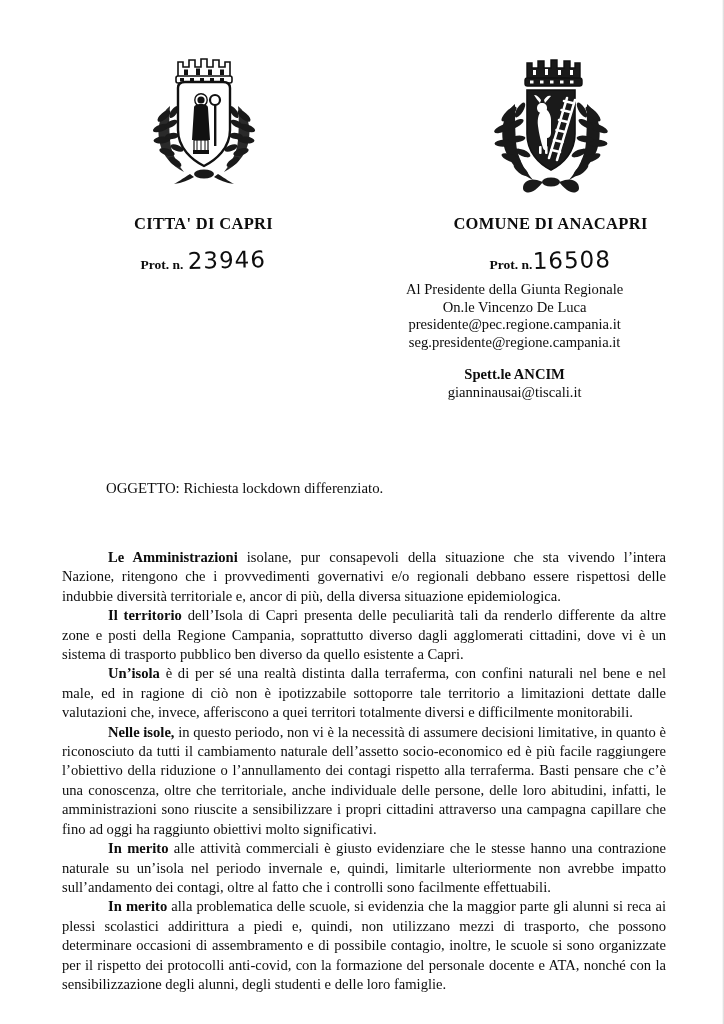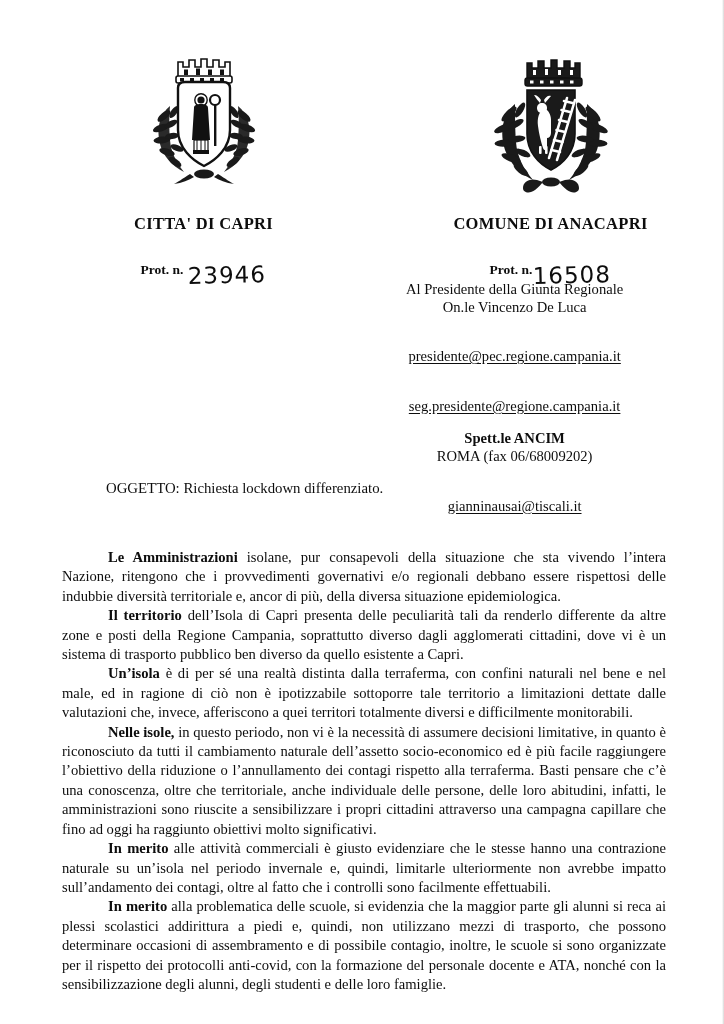--- a/index.html
+++ b/index.html
@@ -57,23 +57,23 @@
 
   .entity-name {
     font-weight: bold;
     font-size: 16.5px;
     letter-spacing: 0.3px;
     margin-top: 14px;
     white-space: nowrap;
   }
 
   .prot-line {
-    margin-top: 28px;
+    margin-top: 13px;
     display: flex;
-    align-items: flex-start;
+    align-items: flex-end;
     white-space: nowrap;
   }
   .prot-label {
     font-weight: bold;
     font-size: 13.5px;
   }
   .prot-number {
     font-family: "DejaVu Sans", sans-serif;
     font-size: 23px;
     font-weight: 400;
@@ -91,23 +91,21 @@
   .recipients {
     position: absolute;
     top: 281px;
     left: 406px;
     font-size: 14.6px;
     line-height: 17.6px;
   }
   .recipients .r-line { white-space: nowrap; text-align: center; }
   .recipients .bold { font-weight: bold; }
   .recipients .email {
-    text-decoration: underline;
     text-underline-offset: 1.5px;
-    margin-top: 32px;
   }
   .recipients .gap { height: 15px; }
 
   
   .subject {
     position: absolute;
     top: 480px;
     left: 66px;
     font-size: 14.8px;
     font-weight: normal;
@@ -308,21 +306,20 @@
     </div>
   </div>
 
   <div class="recipients">
     <div class="r-line">Al Presidente della Giunta Regionale</div>
     <div class="r-line">On.le Vincenzo De  Luca</div>
     <div class="r-line email">presidente@pec.regione.campania.it</div>
     <div class="r-line email">seg.presidente@regione.campania.it</div>
     <div class="gap"></div>
     <div class="r-line bold">Spett.le ANCIM</div>
-    <div class="r-line">ROMA (fax 06/68009202)</div>
     <div class="r-line email">gianninausai@tiscali.it</div>
   </div>
 
   <div class="subject">OGGETTO: Richiesta lockdown differenziato.</div>
 
   <div class="body-text">
     <p>
       <b>Le Amministrazioni</b><span> isolane, pur consapevoli della situazione che sta vivendo l’intera Nazione, ritengono che i provvedimenti governativi e/o regionali debbano essere rispettosi delle indubbie diversità territoriale e, ancor di più, della diversa  situazione epidemiologica.</span>
     </p>
     <p>

